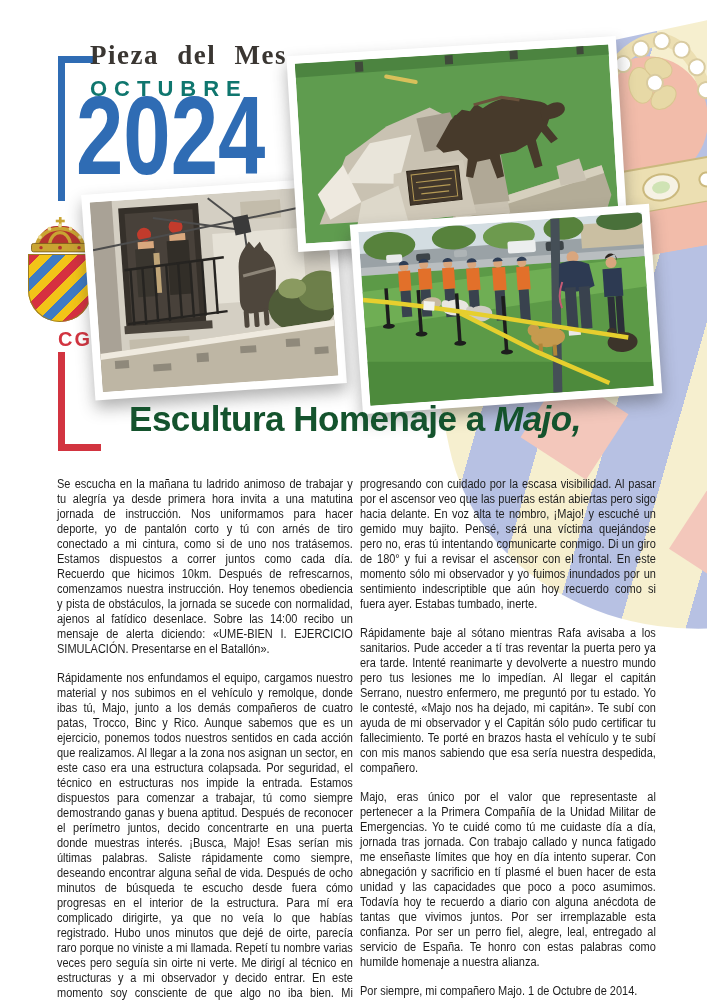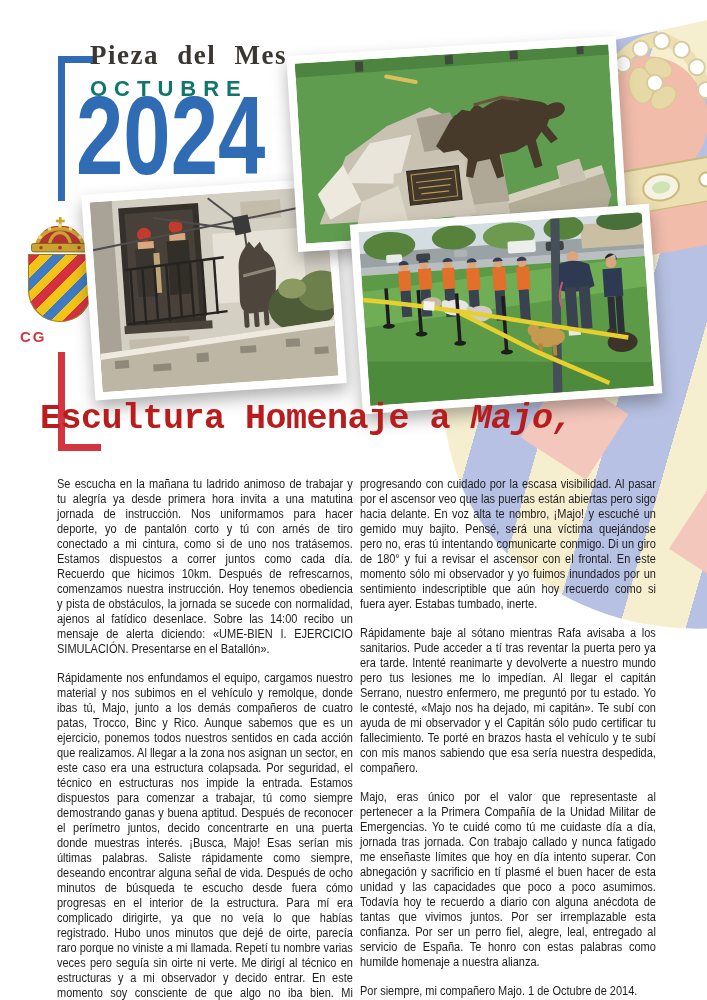--- a/index.html
+++ b/index.html
@@ -29,32 +29,32 @@
   .month{position:absolute;left:90px;top:76px;z-index:2;
     font-weight:bold;font-size:22px;letter-spacing:7px;color:#0f766e;}
   .year{position:absolute;left:76px;top:88px;z-index:2;
     font-weight:bold;font-size:112px;line-height:0.85em;color:#2f6cb4;
     transform:scaleX(0.76);transform-origin:left top;}
   
   .arms-crown{position:absolute;left:26px;top:216px;width:68px;height:38px;z-index:2;}
   .arms-shield{position:absolute;left:28px;top:254px;width:64px;height:68px;z-index:2;
     border-radius:0 0 32px 32px;box-shadow:inset 0 0 0 1px #9a7c22;
     background:repeating-linear-gradient(135deg,#d63040 0 9px,#f2c418 9px 18px,#3e7bc4 18px 27px,#f2c418 27px 36px);}
-  .arms-initials{position:absolute;left:20px;top:328px;width:64px;z-index:2;text-align:left;
-    font-weight:bold;font-size:15px;letter-spacing:2px;color:#d23440;}
+  .arms-initials{position:absolute;left:28px;top:328px;width:64px;z-index:2;text-align:right;
+    font-weight:bold;font-size:20px;letter-spacing:2px;color:#d23440;}
   
   .photo{position:absolute;background:#fff;padding:8px;box-shadow:0 8px 16px rgba(50,50,50,.38);}
   .photo svg{display:block;}
   .photo-zipline{left:88px;top:186px;width:236px;height:190px;transform:rotate(-4deg);z-index:3;}
   .photo-sculpture{left:292px;top:46px;width:314px;height:180px;transform:rotate(-3.5deg);z-index:4;}
   .photo-ceremony{left:356px;top:214px;width:284px;height:174px;transform:rotate(-4deg);z-index:5;}
   
-  .headline{position:absolute;left:40px;top:402px;width:630px;z-index:6;
-    font-family:Liberation Mono, monospace;font-weight:bold;font-size:35px;line-height:34px;
-    color:#b91c1c;letter-spacing:-0.5px;}
+  .headline{position:absolute;left:40px;top:402px;width:630px;z-index:6;text-align:center;
+    font-family:Liberation Sans, sans-serif;font-weight:bold;font-size:35px;line-height:34px;
+    color:#14532d;letter-spacing:-0.5px;}
   .headline em{font-style:italic;}
   
   .textcol{position:absolute;top:477px;width:323px;z-index:6;
     transform:scaleX(0.916);transform-origin:left top;
     color:#1d1d1d;}
   .textcol p{margin:0 0 14px 0;font-size:12px;line-height:15px;text-align:justify;}
   .col-left{left:57px;}
   .col-right{left:360px;}
 </style>
 </head>

